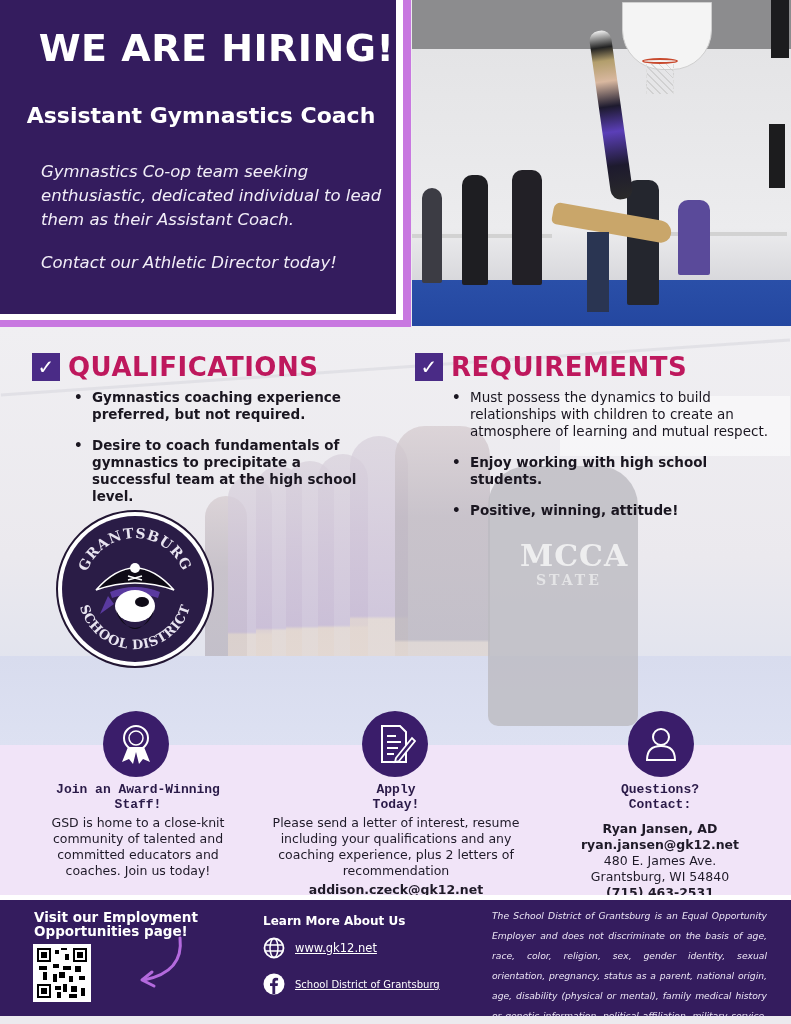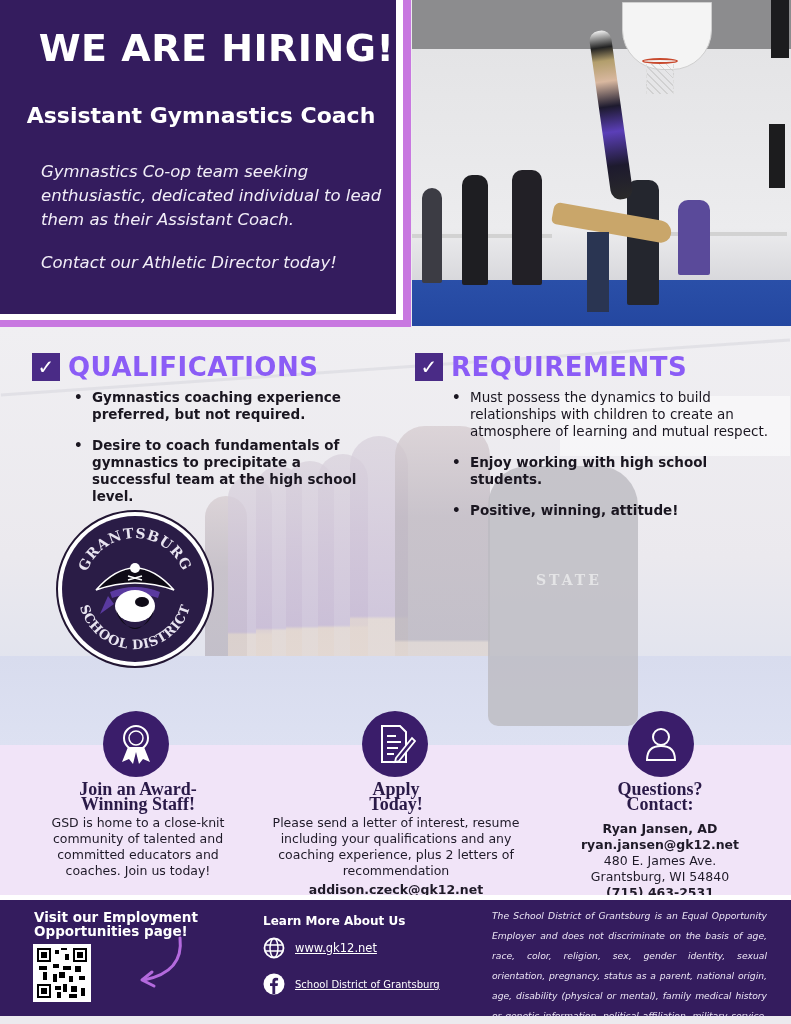--- a/index.html
+++ b/index.html
@@ -112,21 +112,21 @@
     
     .section-head {
       position: absolute; display: flex; align-items: center; gap: 8px;
     }
     .check-box {
       width: 28px; height: 28px; background: #4a2b86; color: #ffffff;
       display: flex; align-items: center; justify-content: center;
       font-size: 20px; font-weight: bold; line-height: 1;
     }
     .section-title {
-      font-weight: bold; font-size: 26px; color: #8b5cf6; letter-spacing: 0.5px;
+      font-weight: bold; font-size: 26px; color: #be185d; letter-spacing: 0.5px;
     }
     .qual-head { left: 32px; top: 352px; }
     .req-head { left: 415px; top: 352px; }
 
     ul.bullets { position: absolute; list-style: none; }
     ul.bullets li {
       position: relative; padding-left: 18px; font-size: 13.5px; line-height: 17px;
       color: #1a1620; margin-bottom: 14px;
     }
     ul.bullets li::before {
@@ -155,22 +155,22 @@
       position: absolute; left: 0; top: 745px; width: 791px; height: 150px;
       background: #f1e4f8;
     }
     .info-col { position: absolute; top: 0; text-align: center; }
     .info-icon {
       position: absolute; width: 66px; height: 66px; border-radius: 50%;
       background: #3a1d6a; display: flex; align-items: center; justify-content: center;
       top: 711px;
     }
     .info-title {
-      font-weight: bold; font-size: 18px; line-height: 15px; color: #2a1a48;
-      font-family: Liberation Serif, serif;
+      font-weight: bold; font-size: 13px; line-height: 15px; color: #2a1a48;
+      font-family: Liberation Mono, monospace;
     }
     .info-text { font-size: 12.5px; line-height: 16px; color: #1f1a28; margin-top: 3px; }
     .info-text .b { font-weight: bold; }
     .info-link { font-weight: bold; text-decoration: underline; color: #1f1a28; font-size: 12.5px; }
 
     
     .footer {
       position: absolute; left: 0; top: 900px; width: 791px; height: 116px;
       background: #341c5e; color: #ffffff;
     }
@@ -203,20 +203,21 @@
   <div class="beam" style="left:560px;top:70px;width:230px;height:60px;background:rgba(255,255,255,0.5);"></div>
   <div class="fig dark" style="left:205px;top:170px;width:42px;height:240px;"></div>
   <div class="fig" style="left:228px;top:150px;width:44px;height:260px;"></div>
   <div class="fig" style="left:256px;top:140px;width:46px;height:270px;"></div>
   <div class="fig" style="left:286px;top:135px;width:48px;height:275px;"></div>
   <div class="fig" style="left:318px;top:128px;width:50px;height:285px;"></div>
   <div class="fig" style="left:350px;top:110px;width:58px;height:300px;"></div>
   <div class="fig dark" style="left:395px;top:100px;width:95px;height:305px;"></div>
   <div class="floor"></div>
   <div class="shirt"></div>
+  <div class="shirt-text">MCCA</div>
   <div class="shirt-text2">STATE</div>
 </div>
 
 <div class="hero-photo">
   <div class="backboard"></div>
   <div class="rim"></div>
   <div class="net"></div>
   <div class="speaker" style="left:359px;top:0;width:18px;height:58px;"></div>
   <div class="speaker" style="left:357px;top:124px;width:16px;height:64px;"></div>
   <div class="table" style="left:0;top:234px;width:140px;"></div>

